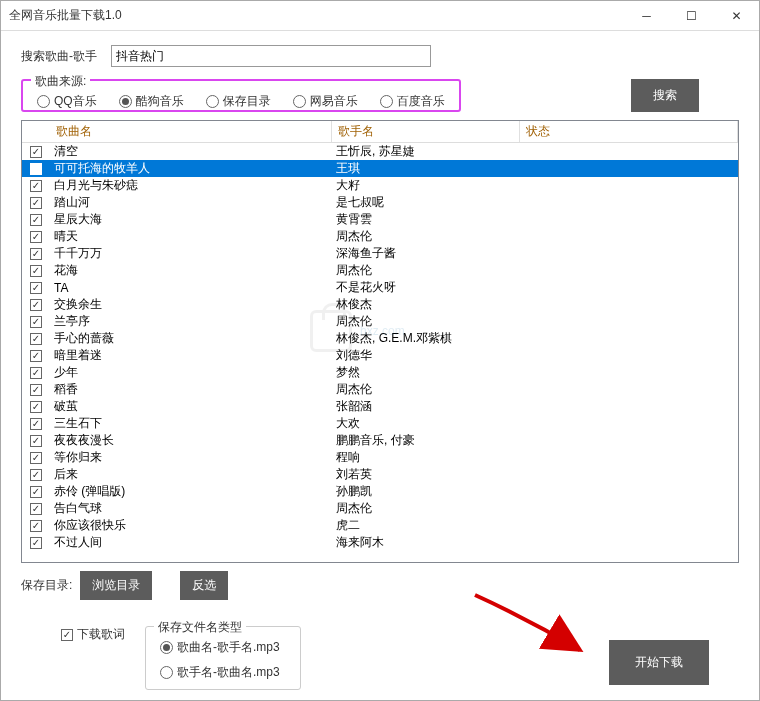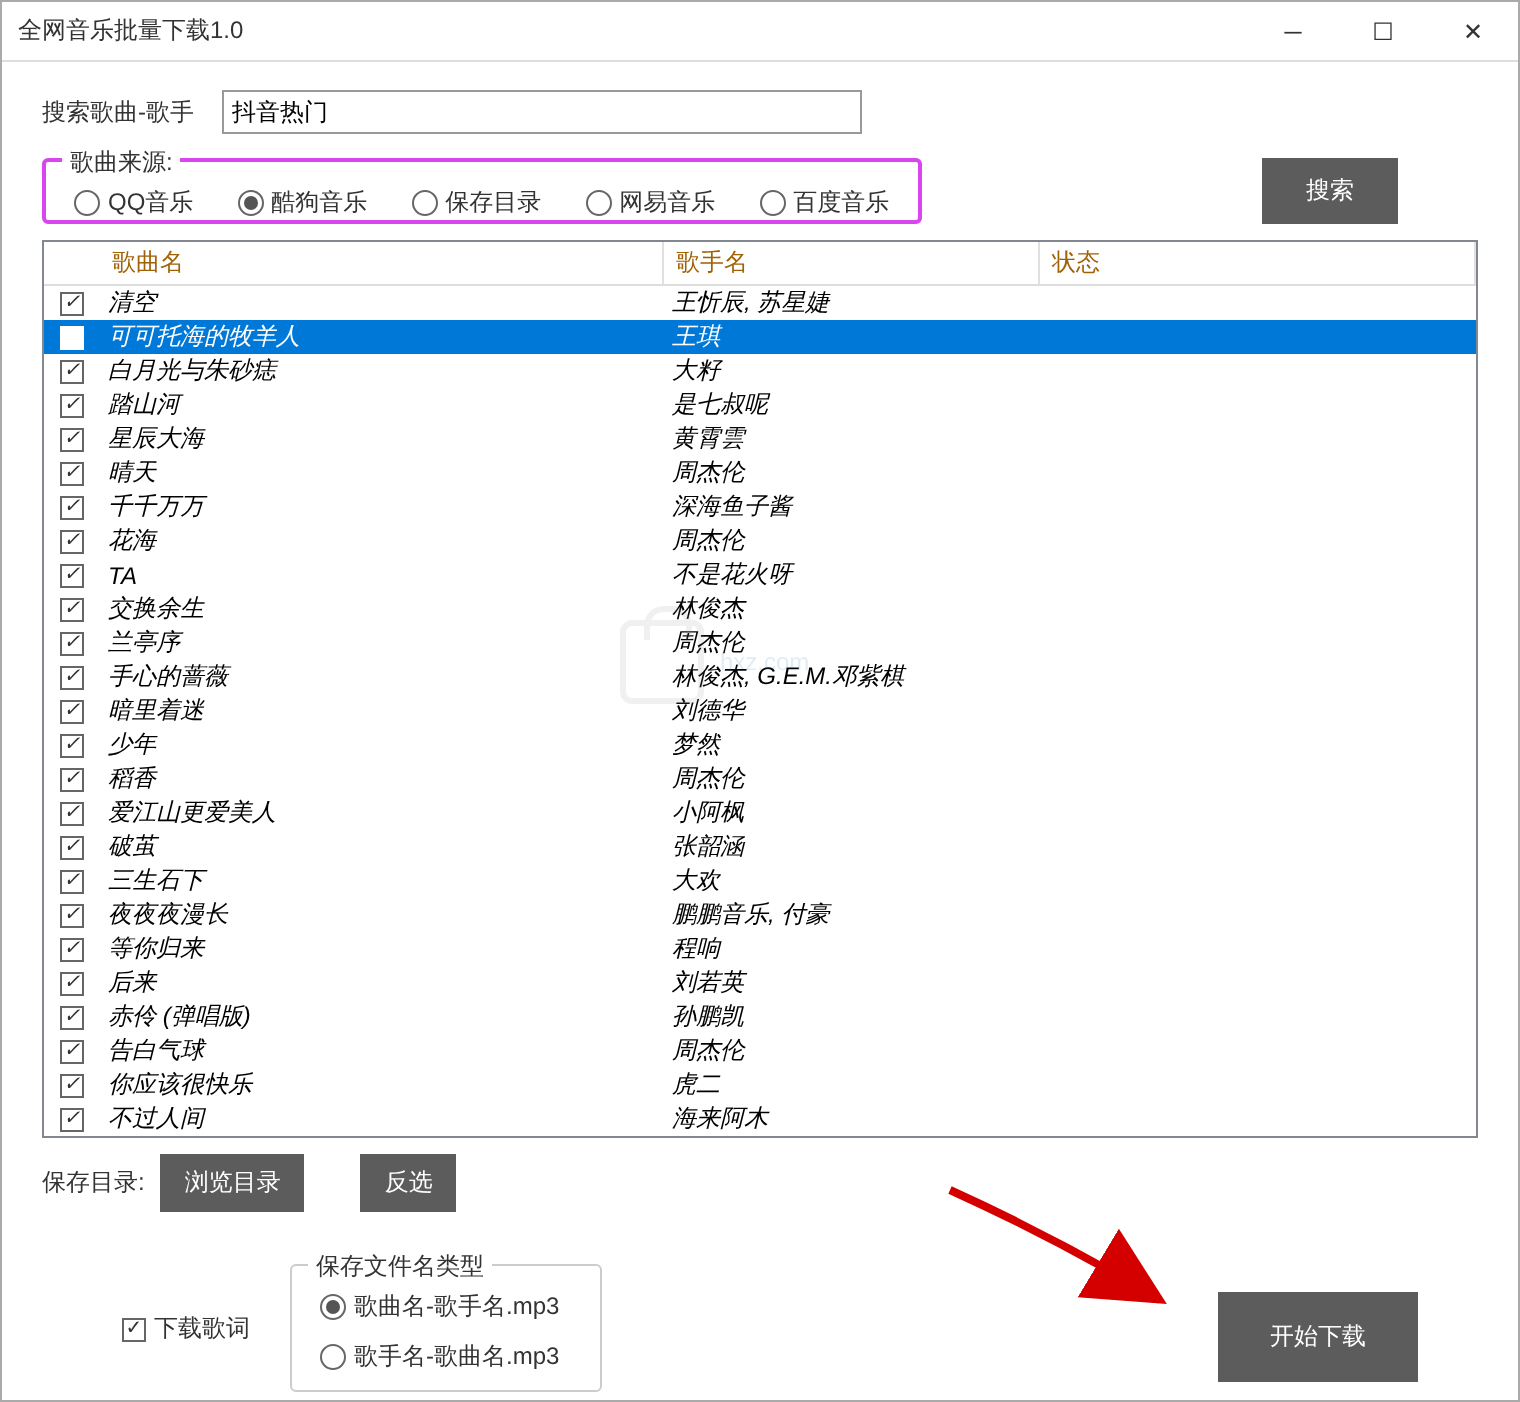--- a/index.html
+++ b/index.html
@@ -22,36 +22,36 @@
 .btn.small { padding: 6px 12px; }
 .search-btn-wrap { margin-left: auto; margin-right: 40px; }
 .table-wrap { flex: 1; border: 1px solid #828790; overflow: hidden; display: flex; flex-direction: column; margin-bottom: 8px; }
 .thead { display: flex; background: #fff; border-bottom: 1px solid #ddd; height: 22px; align-items: center; }
 .th { padding: 0 6px; color: #a16207; border-right: 1px solid #e0e0e0; height: 100%; display: flex; align-items: center; }
 .th.c1 { width: 28px; border-right: none; }
 .th.c2 { width: 282px; }
 .th.c3 { width: 188px; }
 .th.c4 { flex: 1; }
 .tbody { flex: 1; overflow-y: auto; }
-.row { display: flex; height: 17px; align-items: center; font-size: 12px; font-style: italic; }
+.row { display: flex; height: 17px; align-items: center; font-size: 12px; }
 .row.selected { background: #0078d7; color: #fff; }
 .cell { padding: 0 4px; white-space: nowrap; overflow: hidden; }
 .cell.c1 { width: 28px; display: flex; align-items: center; justify-content: center; }
 .cell.c2 { width: 282px; }
 .cell.c3 { width: 188px; }
 .cell.c4 { flex: 1; }
 .chk { width: 12px; height: 12px; border: 1px solid #666; display: inline-flex; align-items: center; justify-content: center; background: #fff; }
 .chk.checked::after { content: '✓'; font-size: 10px; color: #333; line-height: 1; }
 .row.selected .chk { border-color: #fff; }
 .row.selected .chk.checked::after { color: #fff; }
 .save-row { display: flex; align-items: center; gap: 8px; margin-bottom: 26px; }
 .save-label { color: #333; }
 .save-input { flex: 1; height: 22px; border: 1px solid #999; padding: 0 4px; font-family: "SimSun", monospace; font-size: 12px; }
 .bottom-row { display: flex; align-items: flex-start; gap: 20px; padding-left: 40px; }
-.lyrics-chk { display: flex; align-items: center; gap: 4px; color: #333; margin-top: 24px; }
+.lyrics-chk { display: flex; align-items: center; gap: 4px; color: #333; }
 .filename-group { border: 1px solid #ccc; border-radius: 3px; padding: 12px 20px 8px 14px; position: relative; display: flex; flex-direction: column; gap: 8px; }
 .filename-legend { position: absolute; top: -8px; left: 8px; background: #fff; padding: 0 4px; color: #333; font-size: 12px; }
 .start-btn-wrap { margin-left: auto; margin-right: 30px; margin-top: 14px; }
 .btn.big { padding: 14px 26px; }
 .watermark { position: absolute; top: 310px; left: 310px; opacity: 0.12; color: #0369a1; font-size: 36px; pointer-events: none; display: flex; align-items: center; gap: 8px; }
 .watermark .bag { width: 42px; height: 42px; border: 3px solid #888; border-radius: 6px; position: relative; }
 .watermark .bag::before { content:''; position:absolute; top:-10px; left:9px; width:18px; height:14px; border:3px solid #888; border-bottom:none; border-radius:10px 10px 0 0;}
 .arrow-annotation { position: absolute; pointer-events: none; }
 ::-webkit-scrollbar { width: 16px; }
 ::-webkit-scrollbar-track { background: #f0f0f0; }
@@ -229,28 +229,20 @@
               <span class="chk checked"></span>
             </div>
             <div class="cell c2">稻香</div>
             <div class="cell c3">周杰伦</div>
             <div class="cell c4"></div>
           </div>
           <div class="row">
             <div class="cell c1">
               <span class="chk checked"></span>
             </div>
-            <div class="cell c2">爱江山更爱美人</div>
-            <div class="cell c3">小阿枫</div>
-            <div class="cell c4"></div>
-          </div>
-          <div class="row">
-            <div class="cell c1">
-              <span class="chk checked"></span>
-            </div>
             <div class="cell c2">破茧</div>
             <div class="cell c3">张韶涵</div>
             <div class="cell c4"></div>
           </div>
           <div class="row">
             <div class="cell c1">
               <span class="chk checked"></span>
             </div>
             <div class="cell c2">三生石下</div>
             <div class="cell c3">大欢</div>

